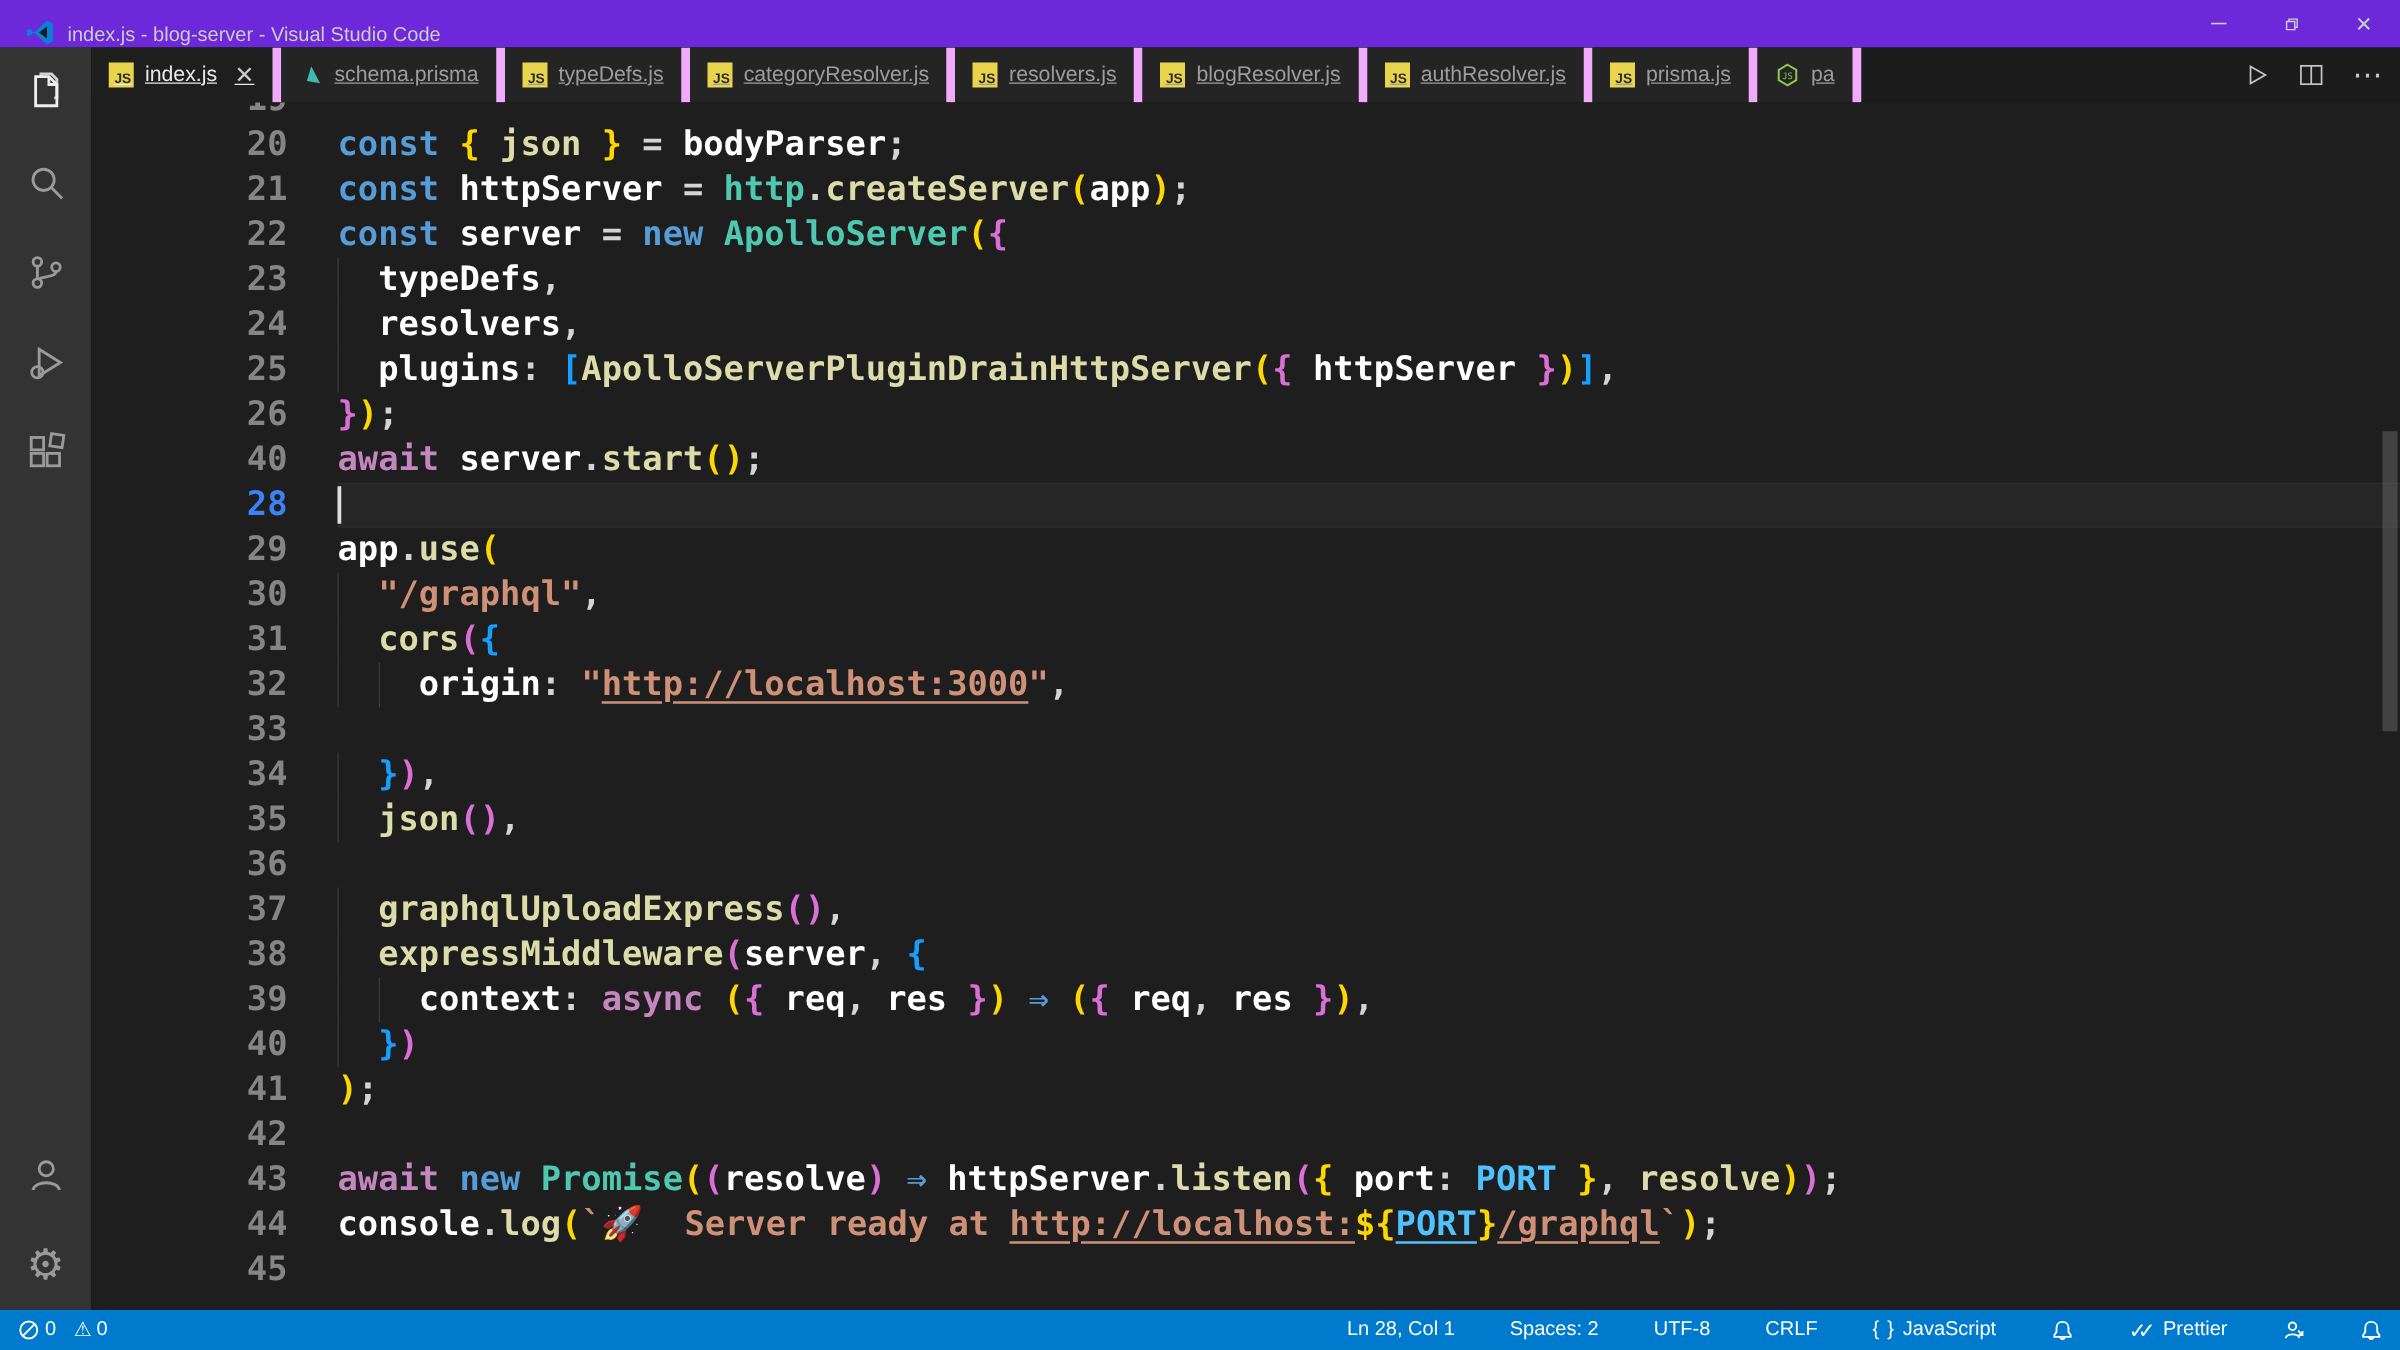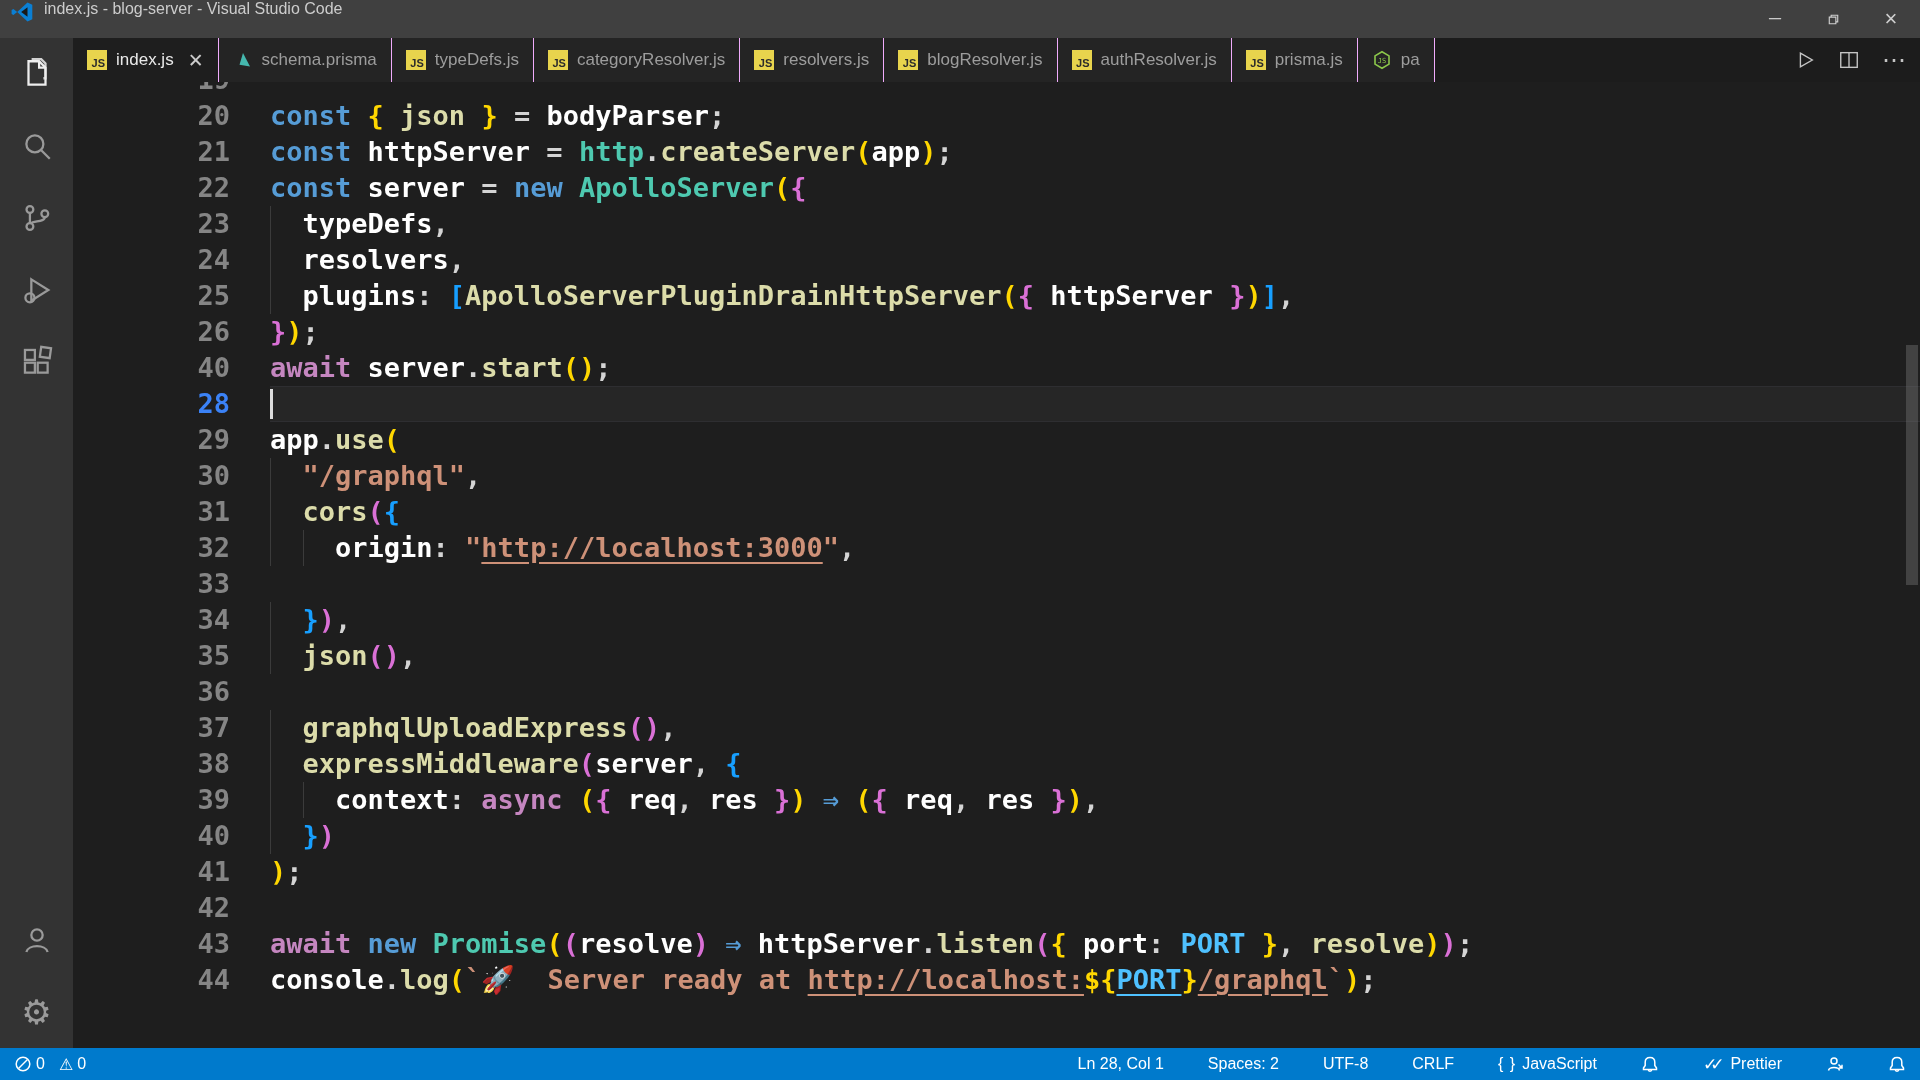--- a/index.html
+++ b/index.html
@@ -1,39 +1,39 @@
 <!DOCTYPE html>
 <html><head>
 <meta charset="utf-8">
 <style>
   * { margin:0; padding:0; box-sizing:border-box; }
   html,body { width:1920px; height:1080px; overflow:hidden; background:#1e1e1e;
     font-family:"Liberation Sans", sans-serif; }
   
-  .titlebar { height:38px; background:#404040; display:flex; align-items:flex-start; color:#cccccc; }
+  .titlebar { height:38px; background:#6d28d9; display:flex; align-items:flex-end; color:#cccccc;padding-left:10px; }
   .vscode-logo { width:24px; height:24px; margin:0 10px 0 10px; flex:none; }
   .title-text { font-size:16px; color:#cccccc; white-space:nowrap; }
   .tb-spacer { flex:1; }
   .win-btn { width:58px; height:38px; display:flex; align-items:center; justify-content:center;
     color:#cfcfcf; font-size:17px; }
   .win-btn svg { width:15px; height:15px; }
   .win-close { font-size:22px; }
   
   .main { display:flex; height:1010px; }
   .activitybar { width:73px; background:#333333; display:flex; flex-direction:column; align-items:center; }
   .act-item { width:73px; height:72px; display:flex; align-items:center; justify-content:center; }
   .act-item svg { width:34px; height:34px; stroke:#9a9a9a; fill:none; stroke-width:1.6; }
   .act-item.active svg { stroke:#eeeeee; }
   .act-bottom { margin-top:auto; }
   .gear-glyph { font-size:34px; color:#9a9a9a; line-height:1; }
   
   .editor-col { flex:1; display:flex; flex-direction:column; min-width:0; }
   .tabbar { height:44px; background:#1c1c1c; display:flex; align-items:stretch; overflow:hidden; }
   .tab { display:flex; align-items:center; padding:0 14px 0 14px; background:#242424;
-    border-right:1px solid #f0abfc; color:#9d9d9d; font-size:17px; white-space:nowrap; }
+    border-right:7px solid #f0abfc; color:#9d9d9d; font-size:17px; white-space:nowrap;text-decoration:underline; }
   .tab.active { background:#1e1e1e; color:#e9e9e9; }
   .tab .label { margin-left:9px; }
   .tab .closer { margin-left:14px; font-size:19px; color:#cccccc; }
   .jsbox { width:20px; height:20px; background:#e8d44d; color:#2b2b2b; font-weight:bold;
     font-size:11px; display:flex; align-items:flex-end; justify-content:flex-end; padding:1px 2px; flex:none; }
   .tab-ico { width:20px; height:20px; flex:none; }
   .tabbar-actions { display:flex; align-items:center; margin-left:auto; padding-right:12px; gap:22px; color:#c5c5c5; }
   .tabbar-actions svg { width:22px; height:22px; stroke:#c5c5c5; fill:none; stroke-width:1.5; }
   .more-dots { font-size:24px; letter-spacing:2px; }
   
@@ -288,20 +288,24 @@
             <div class="codeline"></div>
           </div>
           <div class="row">
             <div class="num">43</div>
             <div class="codeline"><span class="tok-ctrl">await </span><span class="tok-kw">new </span><span class="tok-cls">Promise</span><span class="tok-b1">(</span><span class="tok-b2">(</span><span class="tok-v">resolve</span><span class="tok-b2">)</span><span class="tok-p"> </span><span class="tok-kw">⇒</span><span class="tok-p"> </span><span class="tok-v">httpServer</span><span class="tok-p">.</span><span class="tok-fn">listen</span><span class="tok-b2">(</span><span class="tok-b1">{</span><span class="tok-v"> port</span><span class="tok-p">: </span><span class="tok-cn">PORT</span><span class="tok-p"> </span><span class="tok-b1">}</span><span class="tok-p">, </span><span class="tok-fn">resolve</span><span class="tok-b1">)</span><span class="tok-b2">)</span><span class="tok-p">;</span></div>
           </div>
           <div class="row">
             <div class="num">44</div>
             <div class="codeline"><span class="tok-v">console</span><span class="tok-p">.</span><span class="tok-fn">log</span><span class="tok-b1">(</span><span class="tok-str">`</span><span class="tok-str">🚀  </span><span class="tok-str">Server ready at </span><span class="tok-stru">http://localhost:</span><span class="tok-b1">${</span><span class="tok-cnu">PORT</span><span class="tok-b1">}</span><span class="tok-stru">/graphql</span><span class="tok-str">`</span><span class="tok-b1">)</span><span class="tok-p">;</span></div>
           </div>
+          <div class="row">
+            <div class="num">45</div>
+            <div class="codeline"></div>
+          </div>
         </div>
       <div class="scrollbar"></div>
     </div>
   </div>
 </div>
 
 <div class="statusbar">
   <div class="sb-left" id="sb-left">
       <div class="sb-item">
         <svg viewBox="0 0 18 18">

